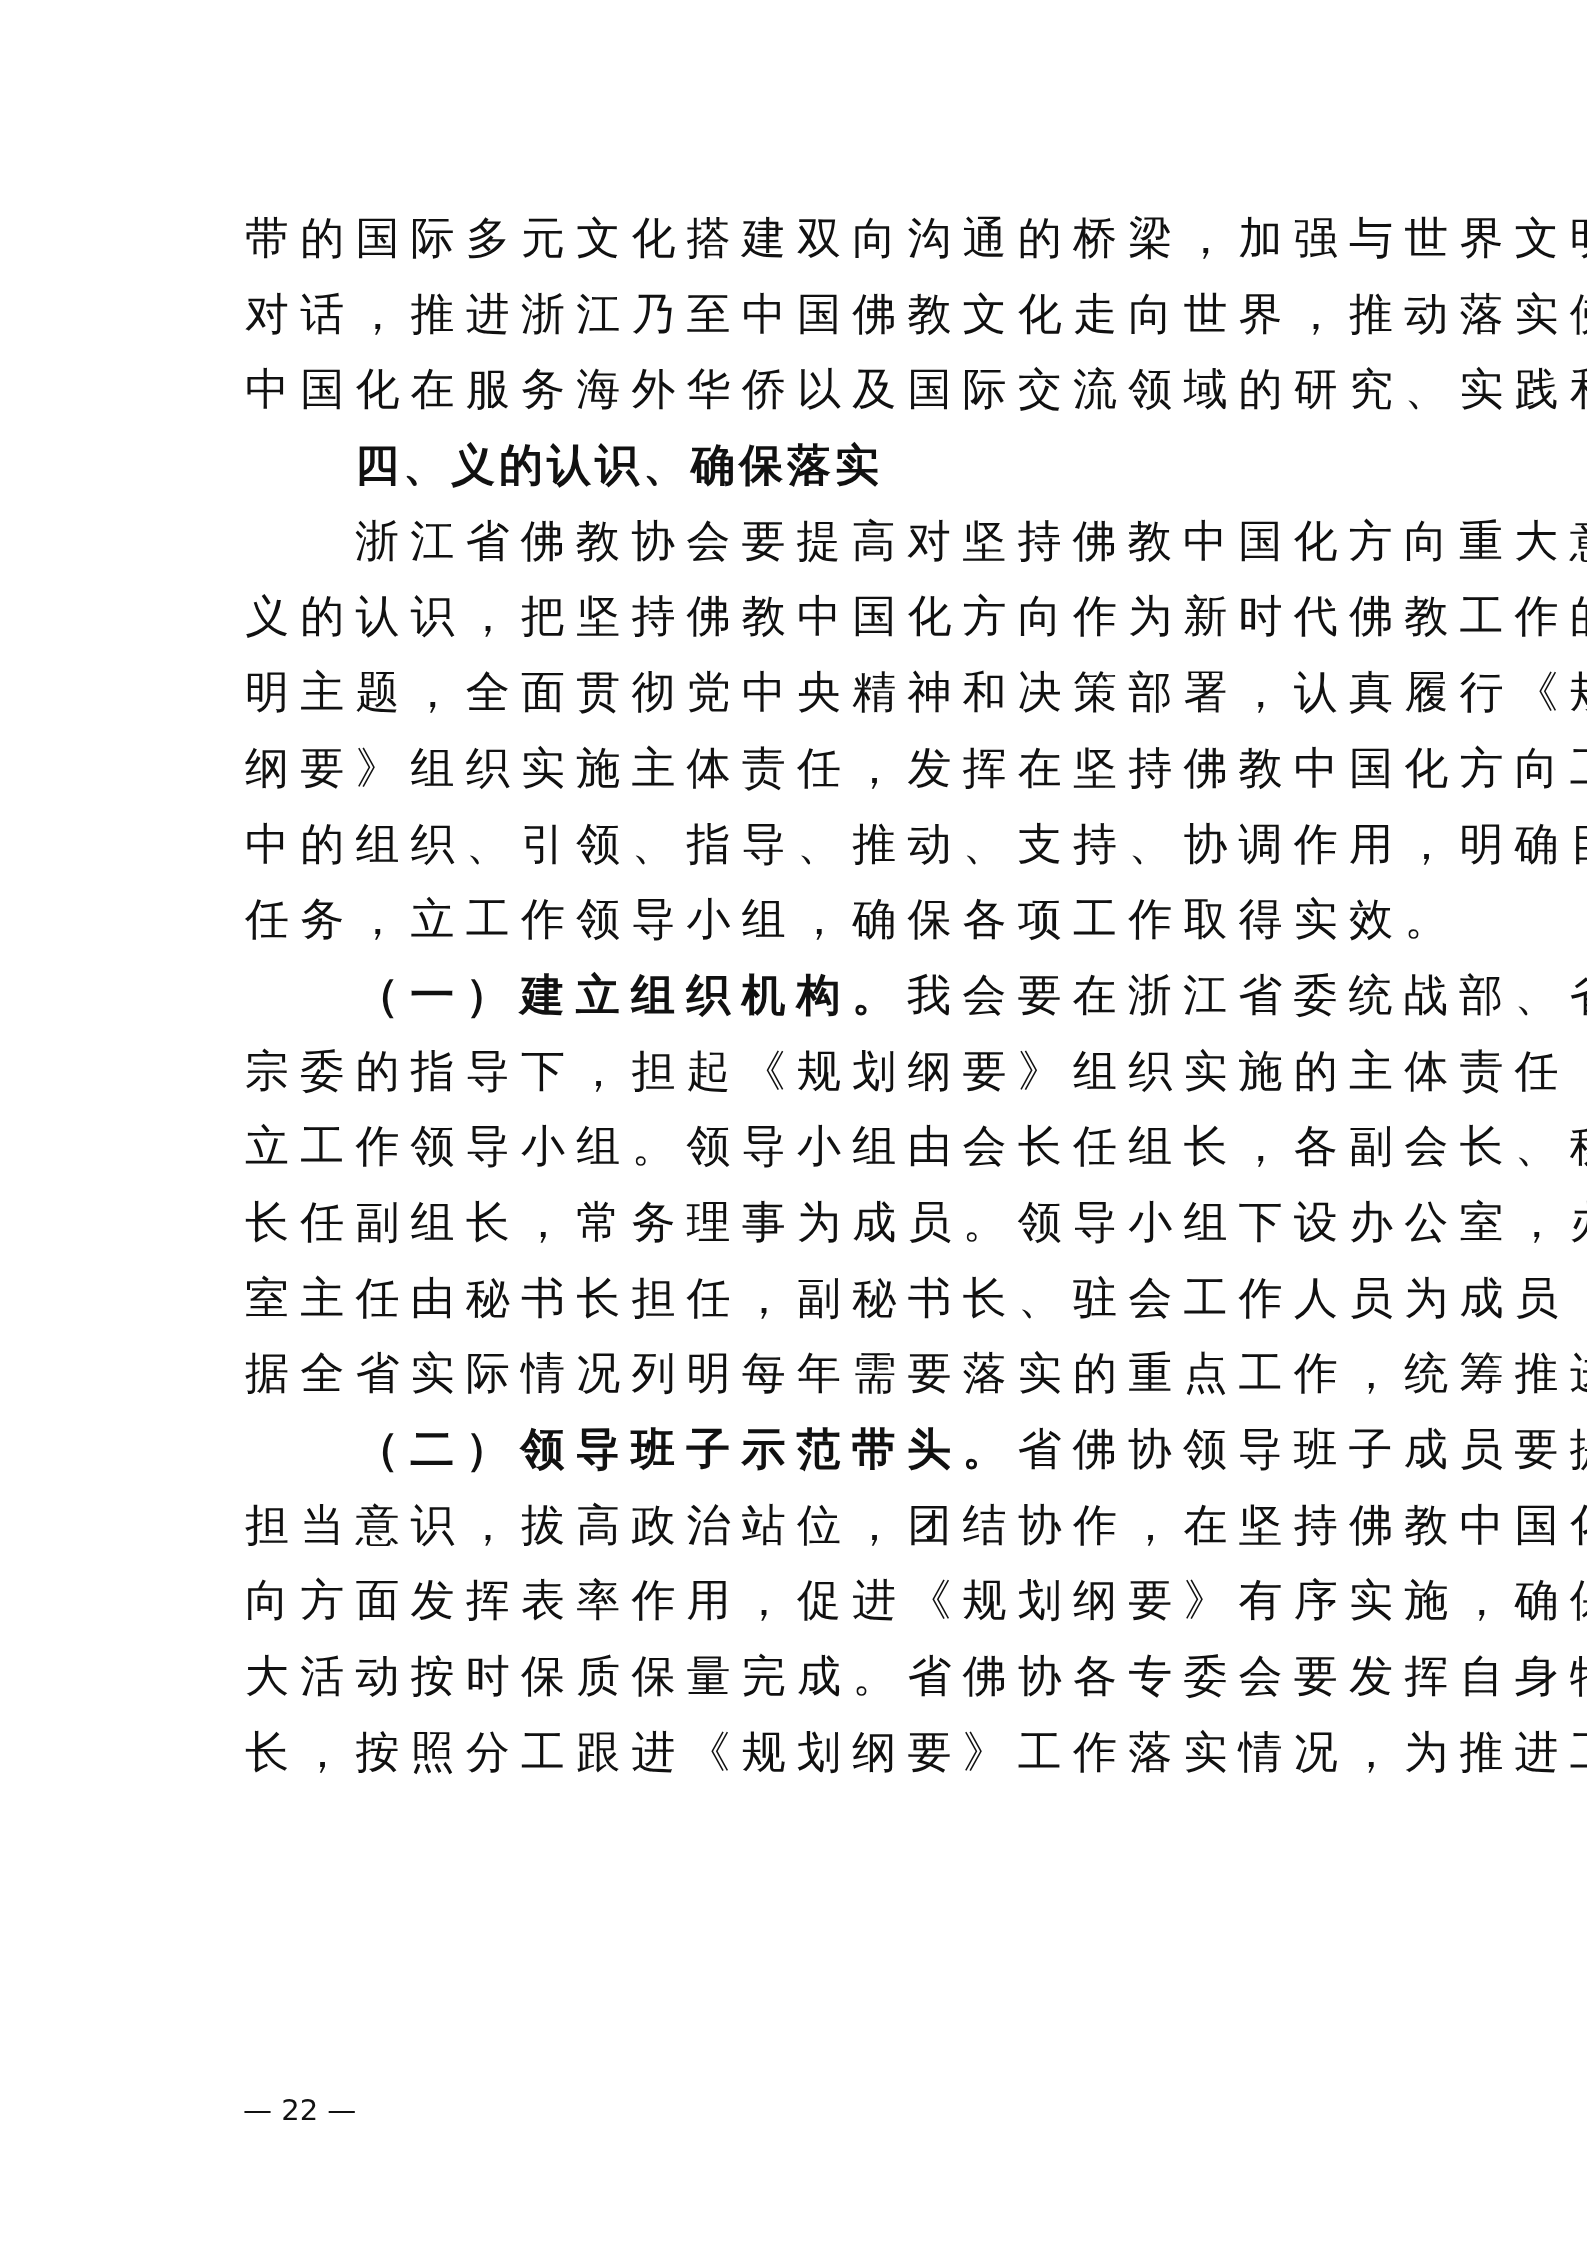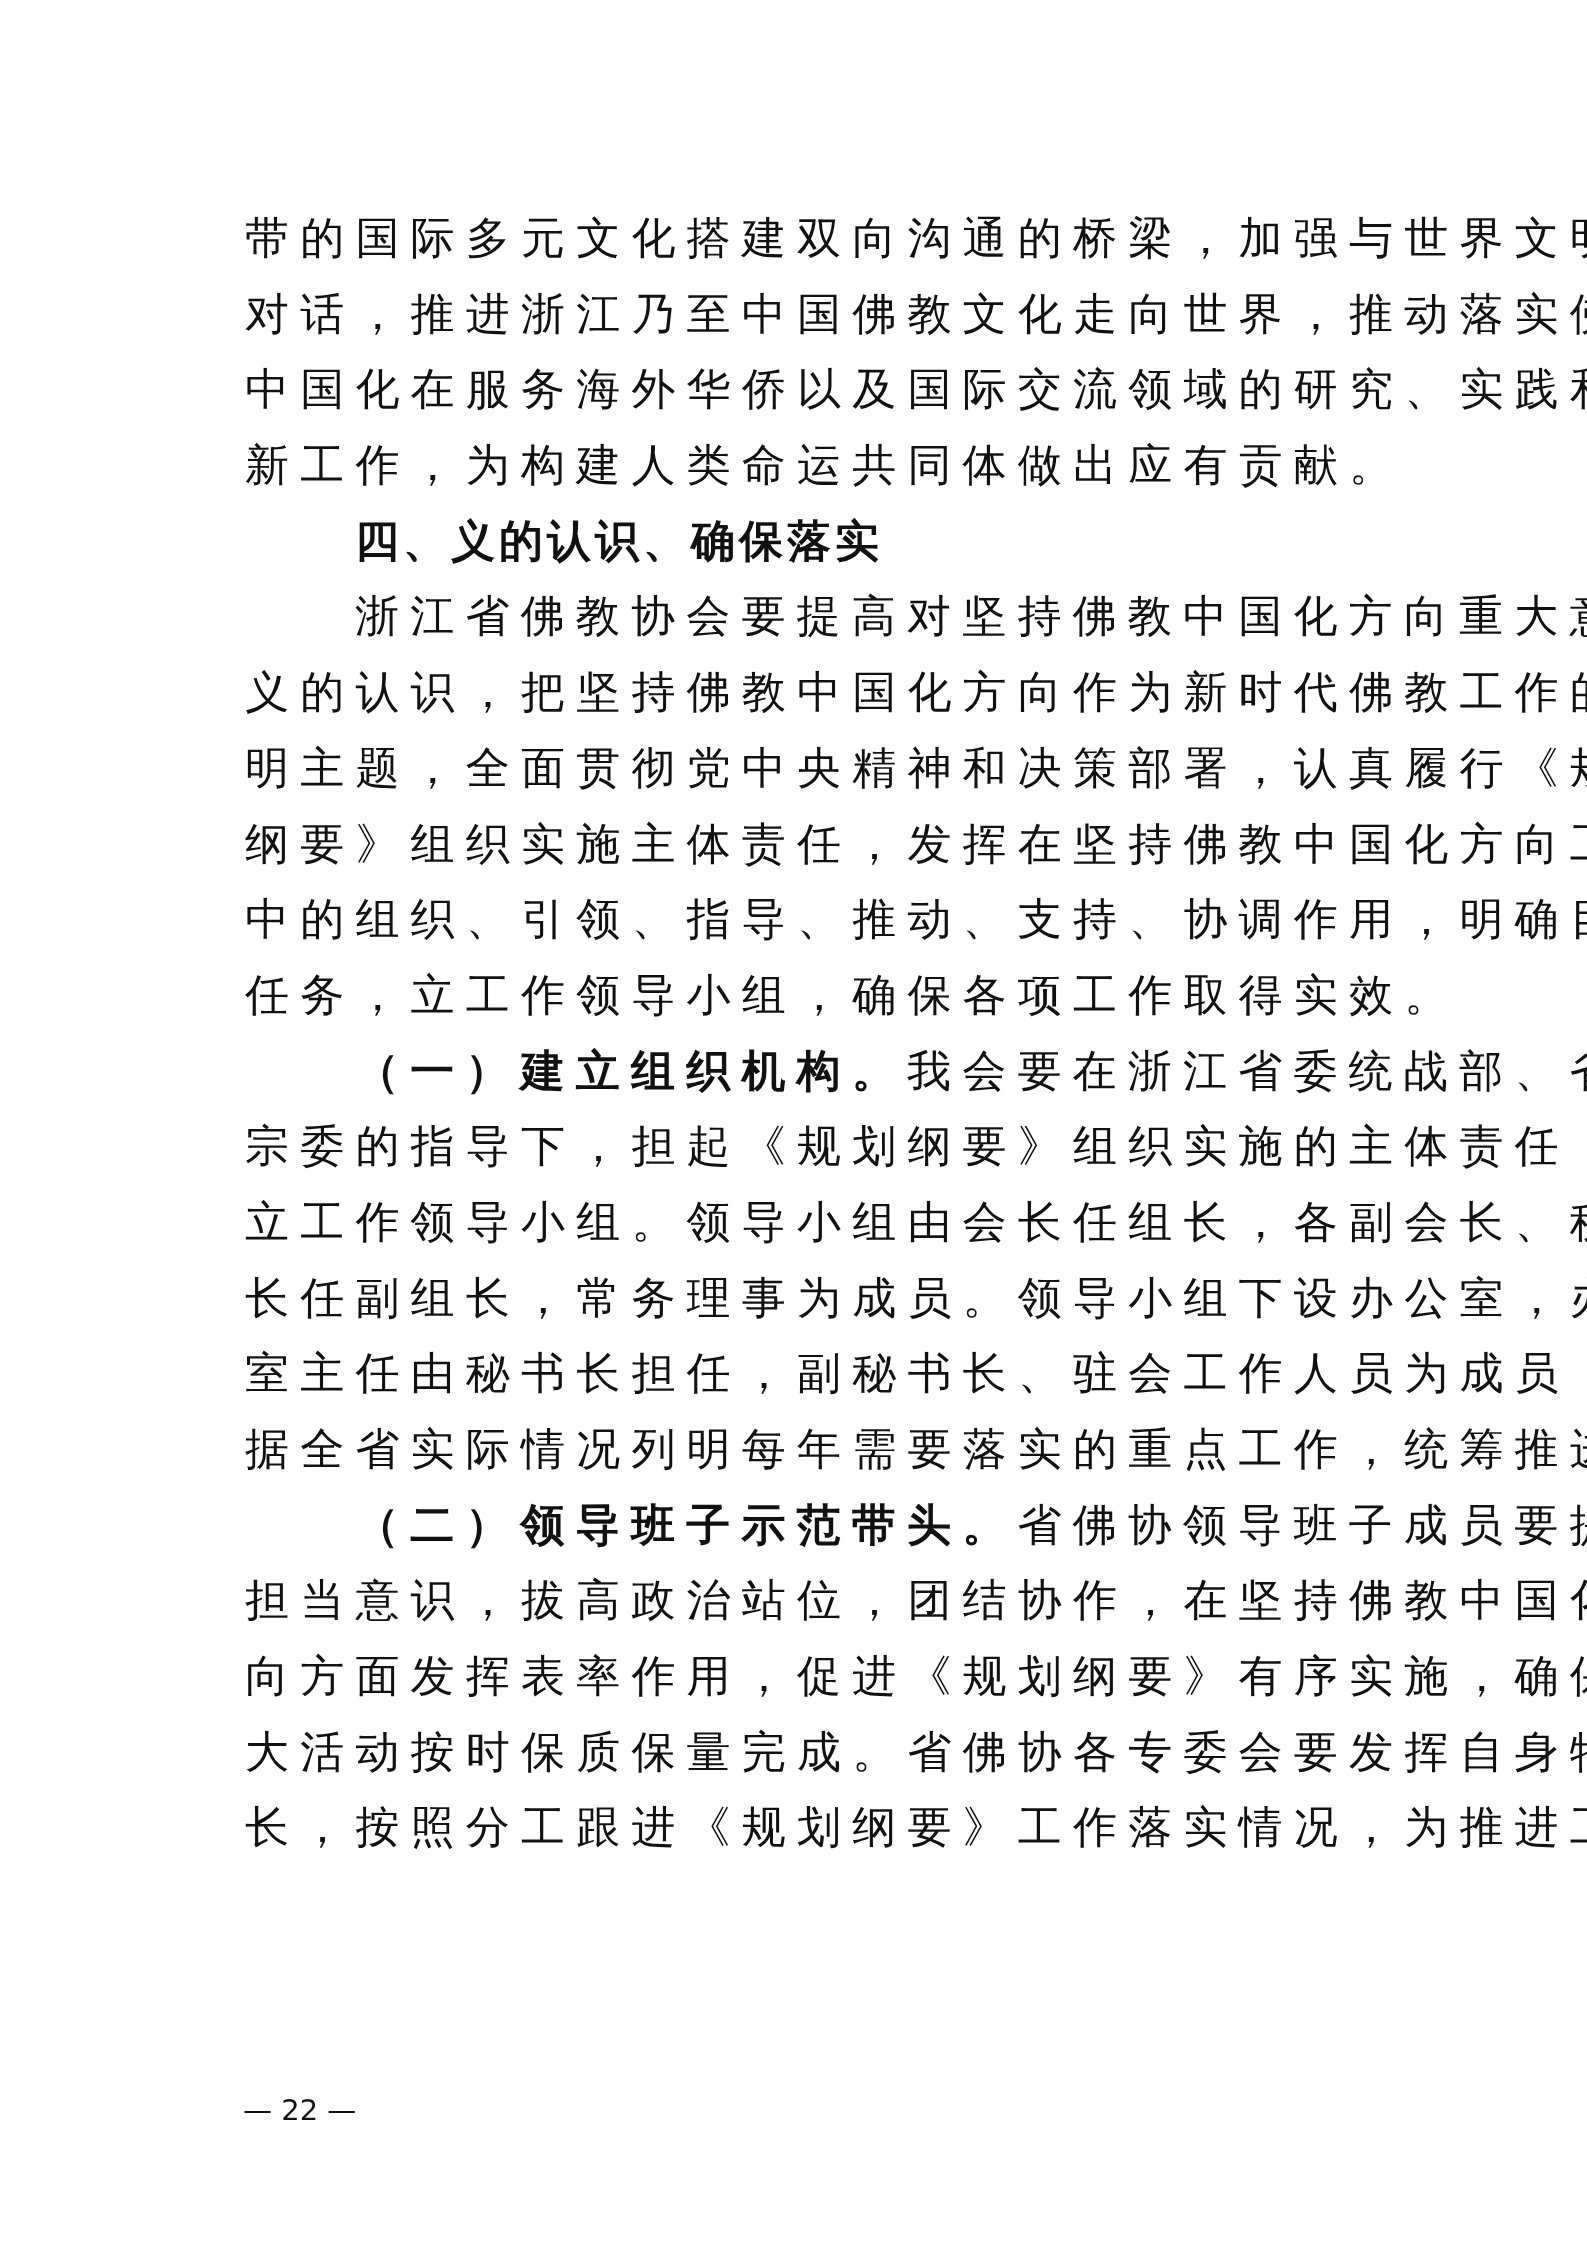--- a/index.html
+++ b/index.html
@@ -18,21 +18,20 @@
 </head>
 <body>
 
 <div class="page">
   <div class="content">
 
     <div>
       <div class="line">带的国际多元文化搭建双向沟通的桥梁，加强与世界文明的</div>
       <div class="line">对话，推进浙江乃至中国佛教文化走向世界，推动落实佛教</div>
       <div class="line">中国化在服务海外华侨以及国际交流领域的研究、实践和创</div>
-      <div class="line">新工作，为构建人类命运共同体做出应有贡献。</div>
     </div>
 
     <div class="line indent heading">四、义的认识、确保落实</div>
 
     <div>
       <div class="line indent">浙江省佛教协会要提高对坚持佛教中国化方向重大意</div>
       <div class="line">义的认识，把坚持佛教中国化方向作为新时代佛教工作的鲜</div>
       <div class="line">明主题，全面贯彻党中央精神和决策部署，认真履行《规划</div>
       <div class="line">纲要》组织实施主体责任，发挥在坚持佛教中国化方向工作</div>
       <div class="line">中的组织、引领、指导、推动、支持、协调作用，明确目标</div>

